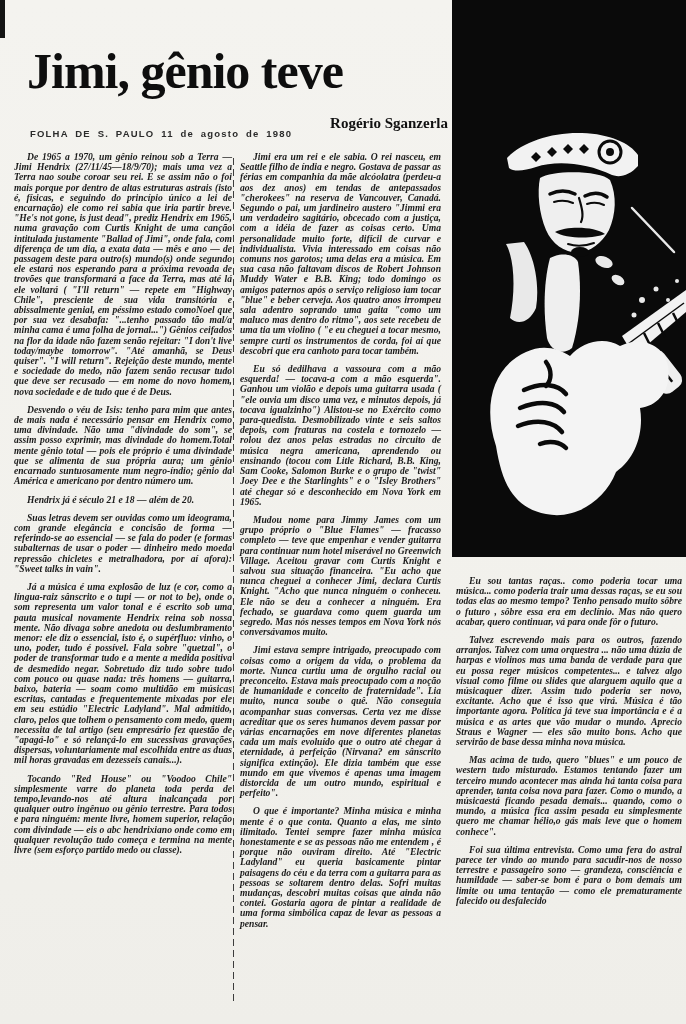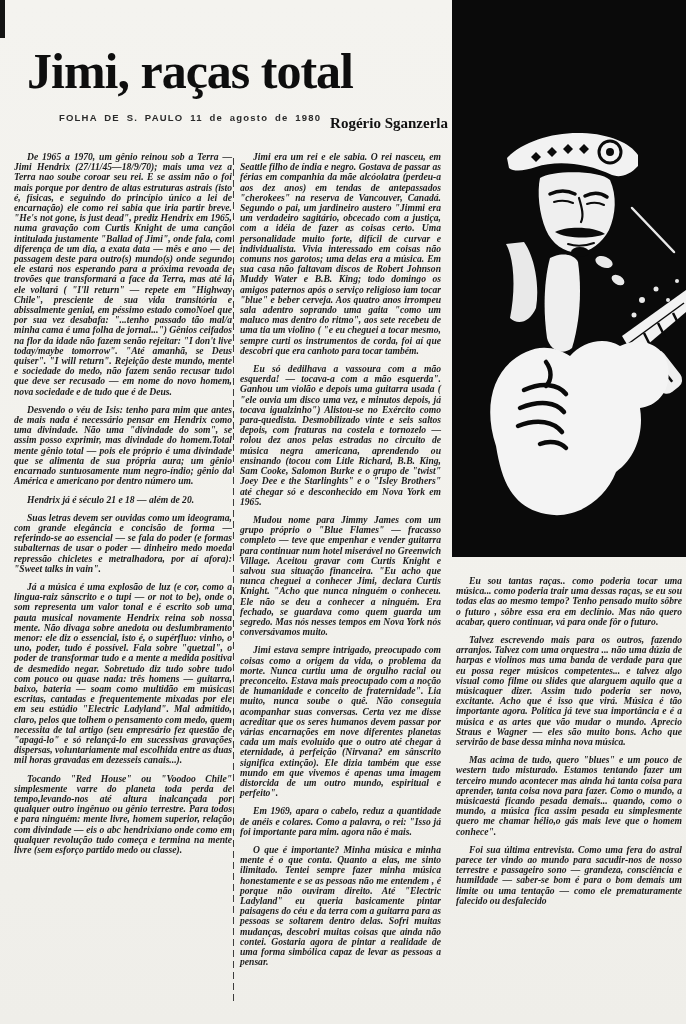--- a/index.html
+++ b/index.html
@@ -12,24 +12,24 @@
   }
   .scan-mark { position:absolute; left:0; top:0; width:5px; height:38px; background:#141414; }
 
   .title {
     position:absolute; left:27px; top:42px; margin:0;
     font-family:"Liberation Serif", serif;
     font-weight:700; font-size:50px; letter-spacing:-1px; color:#0e0e0e;
     white-space:nowrap;
   }
   .kicker {
-    position:absolute; left:30px; top:112px;
+    position:absolute; left:30px; top:128px;
     font-family:"Liberation Sans", sans-serif;
     font-size:9.5px; font-weight:700; letter-spacing:1.2px; word-spacing:3px;
-    color:#2b2b2b; white-space:nowrap;margin-left:29px;
+    color:#2b2b2b; white-space:nowrap;
   }
   .byline {
     position:absolute; right:238px; top:115px;
     font-family:Liberation Serif, serif;
     font-weight:700; font-size:15px; color:#111; white-space:nowrap;
   }
 
   .photo {
     position:absolute; left:452px; top:0; width:234px; height:557px;
     background:#0a0a0a;
@@ -54,21 +54,21 @@
     background:repeating-linear-gradient(to bottom,#3c3c3c 0 7px, rgba(0,0,0,0) 7px 11px);
   }
 </style>
 </head>
 <body>
 
 <div class="page">
 
   <div class="scan-mark"></div>
 
-  <h1 class="title">Jimi, raças total</h1>
+  <h1 class="title">Jimi, gênio teve</h1>
   <div class="kicker">FOLHA DE S. PAULO   11 de agosto de 1980</div>
   <div class="byline">Rogério Sganzerla</div>
 
   <div class="photo">
     <svg viewBox="0 0 234 557" xmlns="http://www.w3.org/2000/svg" aria-hidden="true">
       <rect x="0" y="0" width="234" height="557" fill="#0a0a0a"></rect>
 
       <path d="M 55,158 C 70,142 100,132 130,133 C 158,134 178,143 186,155 L 186,166 C 178,175 168,178 160,175 C 135,163 105,160 84,167 C 72,171 62,172 57,168 Z" fill="#f2f2f2"></path>
       <g fill="#0a0a0a">
         <path d="M 84,152 l 5,5 -5,5 -5,-5 Z"></path>
@@ -140,21 +140,20 @@
     <p class="gap">Tocando "Red House" ou "Voodoo Chile" simplesmente varre do planeta toda perda de tempo,levando-nos até altura inalcançada por qualquer outro ingênuo ou gênio terrestre. Para todos e para ninguém: mente livre, homem superior, relação com divindade — eis o abc hendrixiano onde como em qualquer revolução tudo começa e termina na mente livre (sem esforço partido medo ou classe).</p>
   </div>
 
   <div class="rule"></div>
 
   <div class="col" id="col2">
     <p>Jimi era um rei e ele sabia. O rei nasceu, em Seattle filho de índia e negro. Gostava de passar as férias em companhia da mãe alcóolatra (perdeu-a aos dez anos) em tendas de antepassados "cherokees" na reserva de Vancouver, Canadá. Segundo o pai, um jardineiro austero "Jimmi era um verdadeiro sagitário, obcecado com a justiça, com a idéia de fazer as coisas certo. Uma personalidade muito forte, difícil de curvar e individualista. Vivia interessado em coisas não comuns nos garotos; uma delas era a música. Em sua casa não faltavam discos de Robert Johnson Muddy Water e B.B. King; todo domingo os amigos paternos após o serviço religioso iam tocar "blue" e beber cerveja. Aos quatro anos irrompeu sala adentro soprando uma gaita "como um maluco mas dentro do ritmo", aos sete recebeu de uma tia um violino ( "e eu cheguei a tocar mesmo, sempre curti os instrumentos de corda, foi aí que descobri que era canhoto para tocar também.</p>
     <p class="gap">Eu só dedilhava a vassoura com a mão esquerda! — tocava-a com a mão esquerda". Ganhou um violão e depois uma guitarra usada ( "ele ouvia um disco uma vez, e minutos depois, já tocava igualzinho") Alistou-se no Exército como para-quedista. Desmobilizado vinte e seis saltos depois, com fraturas na costela e tornozelo — rolou dez anos pelas estradas no circuito de música negra americana, aprendendo ou ensinando (tocou com Litle Richard, B.B. King, Sam Cooke, Salomon Burke e o grupo de "twist" Joey Dee e the Starlinghts" e o "Isley Brothers" até chegar só e desconhecido em Nova York em 1965.</p>
     <p class="gap">Mudou nome para Jimmy James com um grupo próprio o "Blue Flames" — fracasso completo — teve que empenhar e vender guitarra para continuar num hotel miserável no Greenwich Village. Aceitou gravar com Curtis Knight e salvou sua situação financeira. "Eu acho que nunca cheguei a conhecer Jimi, declara Curtis Knight. "Acho que nunca ninguém o conheceu. Ele não se deu a conhecer a ninguém. Era fechado, se guardava como quem guarda um segredo. Mas nós nesses tempos em Nova York nós conversávamos muito.</p>
     <p class="gap">Jimi estava sempre intrigado, preocupado com coisas como a origem da vida, o problema da morte. Nunca curtiu uma de orgulho racial ou preconceito. Estava mais preocupado com a noção de humanidade e conceito de fraternidade". Lia muito, nunca soube o quê. Não conseguia acompanhar suas conversas. Certa vez me disse acreditar que os seres humanos devem passar por várias encarnações em nove diferentes planetas cada um mais evoluído que o outro até chegar à eternidade, à perfeição (Nirvana? em sânscrito significa extinção). Ele dizia também que esse mundo em que vivemos é apenas uma imagem distorcida de um outro mundo, espiritual e perfeito".</p>
-    <p class="gap">Em 1969, apara o cabelo, reduz a quantidade de anéis e colares. Como a palavra, o rei: "Isso já foi importante para mim. agora não é mais.</p>
     <p class="gap">O que é importante? Minha música e minha mente é o que conta. Quanto a elas, me sinto ilimitado. Tentei sempre fazer minha música honestamente e se as pessoas não me entendem , é porque não ouviram direito. Até "Electric Ladyland" eu queria basicamente pintar paisagens do céu e da terra com a guitarra para as pessoas se soltarem dentro delas. Sofri muitas mudanças, descobri muitas coisas que ainda não contei. Gostaria agora de pintar a realidade de uma forma simbólica capaz de levar as pessoas a pensar.</p>
   </div>
 
   <div class="col" id="col3">
     <p>Eu sou tantas raças.. como poderia tocar uma música... como poderia trair uma dessas raças, se eu sou todas elas ao mesmo tempo? Tenho pensado muito sôbre o futuro , sôbre essa era em declínio. Mas não quero acabar, quero continuar, vá para onde fôr o futuro.</p>
     <p class="gap">Talvez escrevendo mais para os outros, fazendo arranjos. Talvez com uma orquestra ... não uma dúzia de harpas e violinos mas uma banda de verdade para que eu possa reger músicos competentes... e talvez algo visual como filme ou slides que alarguem aquilo que a músicaquer dizer. Assim tudo poderia ser novo, excitante. Acho que é isso que virá. Música é tão importante agora. Política já teve sua importância e é a música e as artes que vão mudar o mundo. Aprecio Straus e Wagner — eles são muito bons. Acho que servirão de base dessa minha nova música.</p>
     <p class="gap">Mas acima de tudo, quero "blues" e um pouco de western tudo misturado. Estamos tentando fazer um terceiro mundo acontecer mas ainda há tanta coisa para aprender, tanta coisa nova para fazer. Como o mundo, a músicaestá ficando pesada demais... quando, como o mundo, a música fica assim pesada eu simplesmente quero me chamar hélio,o gás mais leve que o homem conhece".</p>
     <p class="gap">Foi sua última entrevista. Como uma fera do astral parece ter vindo ao mundo para sacudir-nos de nosso terrestre e passageiro sono — grandeza, consciência e humildade — saber-se bom é para o bom demais um limite ou uma tentação — como ele prematuramente falecido ou desfalecido</p>
   </div>
 

